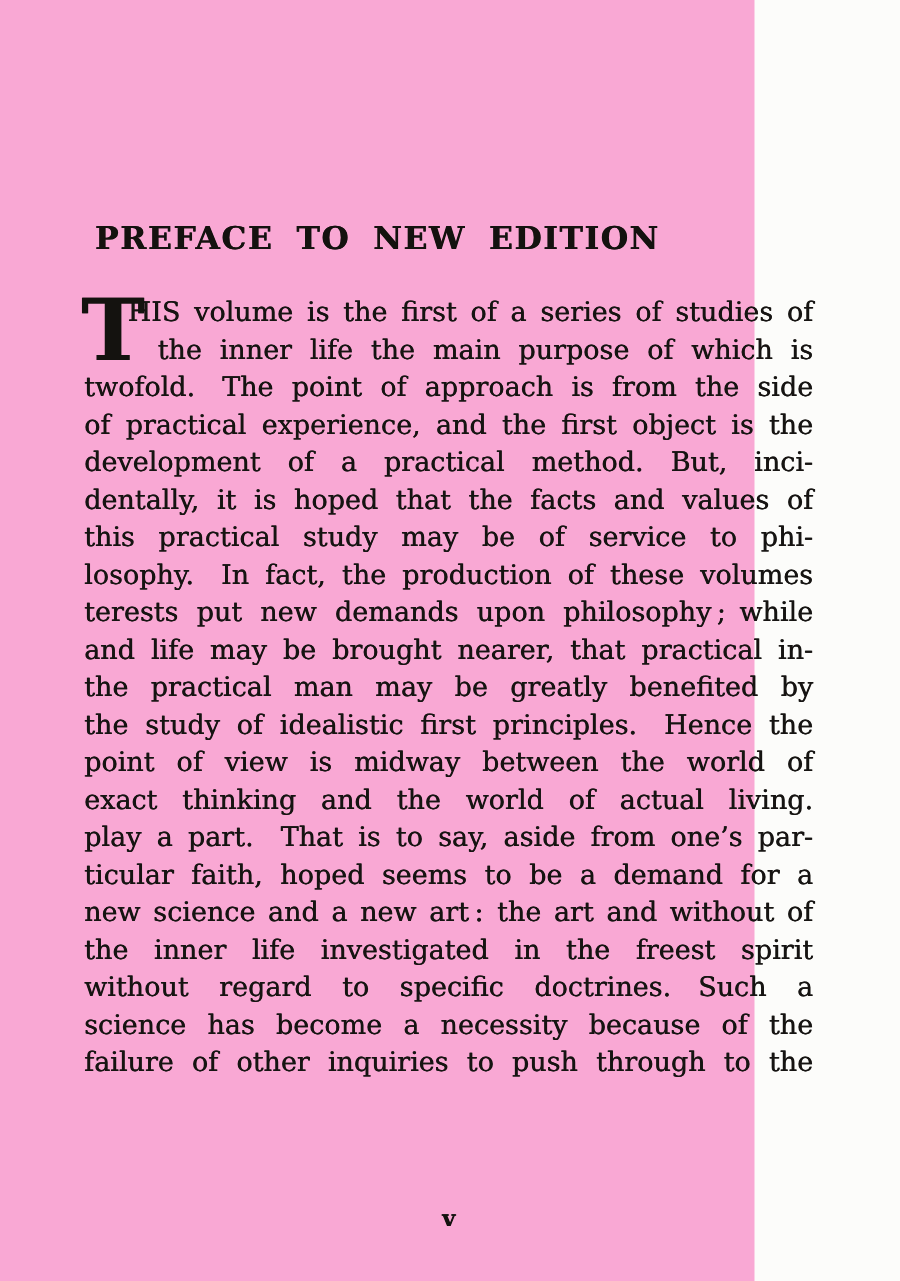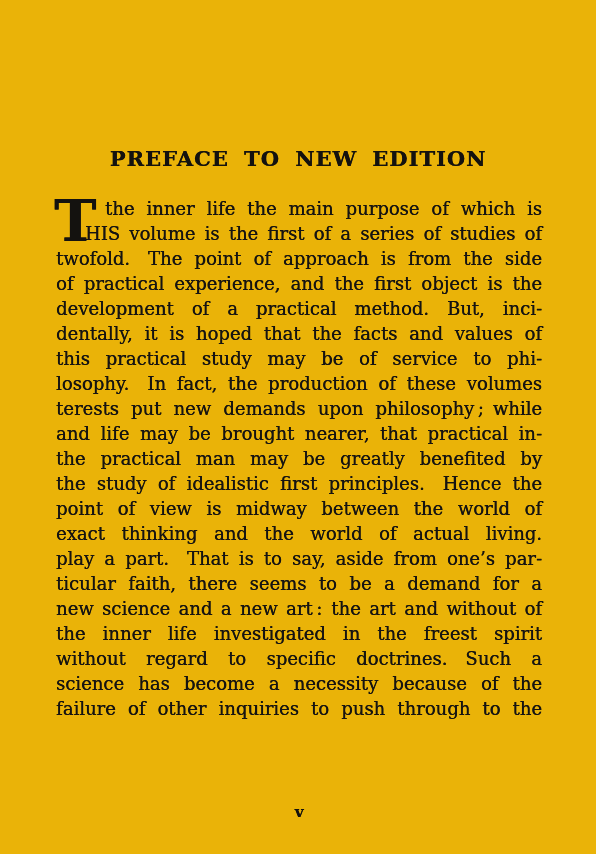--- a/index.html
+++ b/index.html
@@ -7,23 +7,23 @@
     padding: 0;
   }
   body {
     width: 600px;
     height: 854px;
     background: #fcfcfa;
     overflow: hidden;
   }
   .page {
     position: relative;
-    width: 596px;
+    width: 503px;
     height: 854px;
-    background: #eab308;
+    background: #f9a8d4;
     color: #161412;
     font-family: "DejaVu Serif", "Liberation Serif", serif;
     text-decoration: underline;
   }
   .title {
     position: absolute;
     top: 146px;
     left: 0;
     width: 100%;
     margin: 0;
@@ -78,36 +78,36 @@
 </style>
 </head>
 <body>
 
 <div class="page">
 
   <h1 class="title">PREFACE TO NEW EDITION</h1>
 
   <div class="body-text">
     <span class="dropcap">T</span>
+    <div class="line l1">HIS volume is the first of a series of studies of</div>
     <div class="line l2">the inner life the main purpose of which is</div>
-    <div class="line l1">HIS volume is the first of a series of studies of</div>
     <div class="line">twofold. The point of approach is from the side</div>
     <div class="line">of practical experience, and the first object is the</div>
     <div class="line">development of a practical method. But, inci-</div>
     <div class="line">dentally, it is hoped that the facts and values of</div>
     <div class="line">this practical study may be of service to phi-</div>
     <div class="line">losophy. In fact, the production of these volumes</div>
     <div class="line">terests put new demands upon philosophy ; while</div>
     <div class="line">and life may be brought nearer, that practical in-</div>
     <div class="line">the practical man may be greatly benefited by</div>
     <div class="line">the study of idealistic first principles. Hence the</div>
     <div class="line">point of view is midway between the world of</div>
     <div class="line">exact thinking and the world of actual living.</div>
     <div class="line">play a part. That is to say, aside from one’s par-</div>
-    <div class="line">ticular faith, there seems to be a demand for a</div>
+    <div class="line">ticular faith, hoped seems to be a demand for a</div>
     <div class="line">new science and a new art : the art and without of</div>
     <div class="line">the inner life investigated in the freest spirit</div>
     <div class="line">without regard to specific doctrines. Such a</div>
     <div class="line">science has become a necessity because of the</div>
     <div class="line">failure of other inquiries to push through to the</div>
   </div>
 
   <div class="folio">v</div>
 
 </div>

